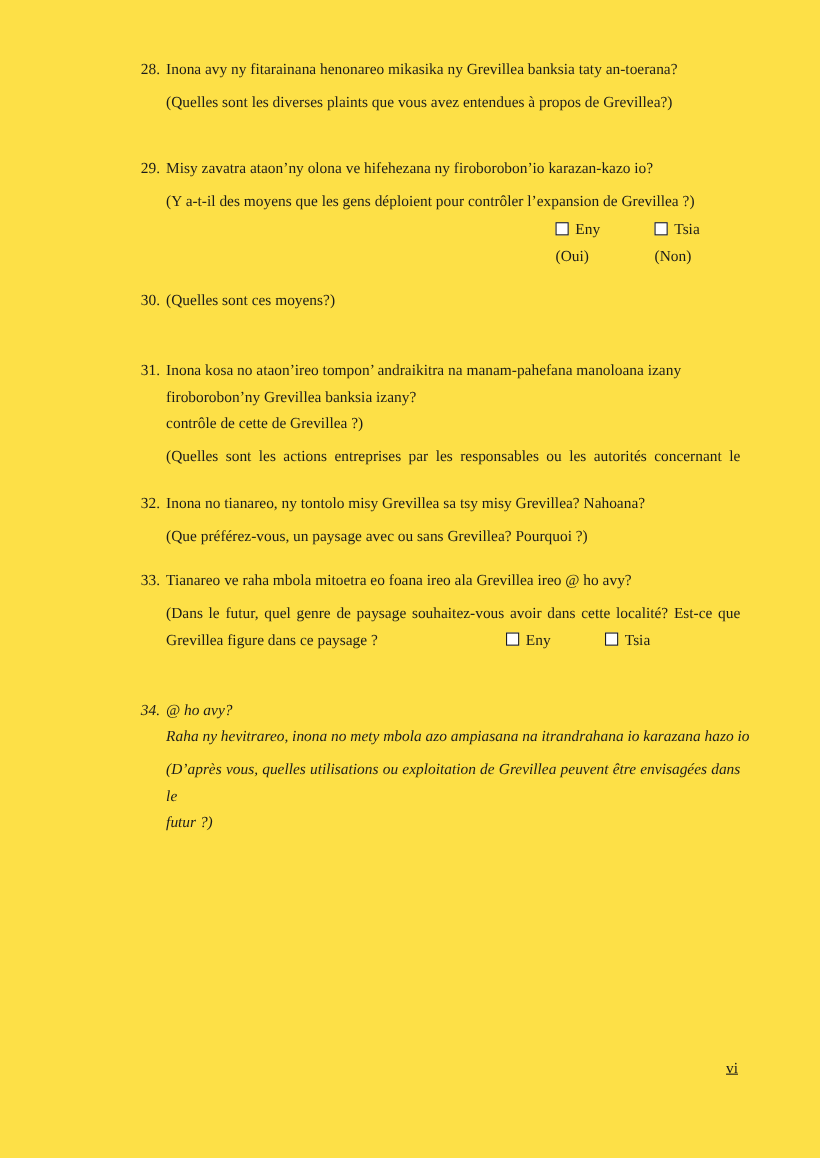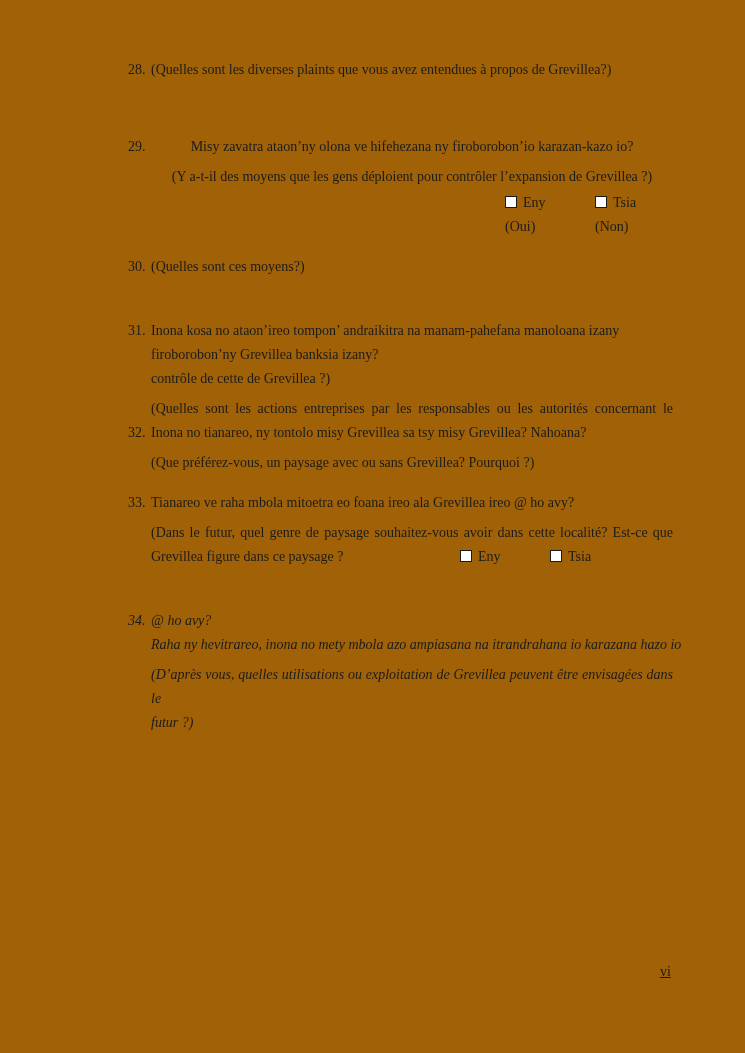--- a/index.html
+++ b/index.html
@@ -1,41 +1,41 @@
 <!DOCTYPE html>
 <html><head>
 <meta charset="utf-8">
 <style>
   html, body { margin: 0; padding: 0; background: #ffffff; }
   .page {
     position: relative;
     width: 745px;
     height: 1053px;
-    background: #a16207;
+    background: #fde047;
     font-family: "Liberation Serif", "DejaVu Serif", serif;
     font-size: 14px;
     line-height: 24px;
     color: #1b1b1b;
     overflow: hidden;
   }
   .content {
     position: absolute;
     left: 151px;
     top: 52px;
     width: 522px;
   }
   .question { position: relative; }
   .q-num { position: absolute; left: -23px; top: 0; white-space: nowrap; }
   .q-line { white-space: nowrap; }
   .fr-para { margin-top: 6px; }
   .just { white-space: normal; text-align: justify; text-align-last: justify; }
-  .q29 { margin-top: 53px; text-align: center; }
+  .q29 { margin-top: 36px; }
   .q30 { margin-top: 16px; }
   .q31 { margin-top: 40px; }
-  .q32 { margin-top: 0; }
+  .q32 { margin-top: 19px; }
   .q33 { margin-top: 16px; }
   .q34 { margin-top: 40px; font-style: italic; }
   .ans-rows { margin-top: 2px; }
   .ans-row { position: relative; height: 24px; }
   .pos-a { position: absolute; left: 354px; top: 0; white-space: nowrap; }
   .pos-b { position: absolute; left: 444px; top: 0; white-space: nowrap; }
   .rel { position: relative; }
   .pos-c { position: absolute; left: 309px; top: 0; white-space: nowrap; }
   .pos-d { position: absolute; left: 399px; top: 0; white-space: nowrap; }
   .cb {
@@ -56,20 +56,21 @@
   }
 </style>
 </head>
 <body>
 
 <div class="page">
   <div class="content">
 
     <section class="question q28">
       <span class="q-num">28.</span>
+      <div class="q-line">Inona avy ny fitarainana henonareo mikasika ny Grevillea banksia taty an-toerana?</div>
       <div class="q-line fr-para">(Quelles sont les diverses plaints que vous avez entendues à propos de Grevillea?)</div>
     </section>
 
     <section class="question q29">
       <span class="q-num">29.</span>
       <div class="q-line">Misy zavatra ataon’ny olona ve hifehezana ny firoborobon’io karazan-kazo io?</div>
       <div class="q-line fr-para">(Y a-t-il des moyens que les gens déploient pour contrôler l’expansion de Grevillea ?)</div>
       <div class="ans-rows">
         <div class="ans-row">
           <span class="pos-a"><span class="cb"></span><span>Eny</span></span>

